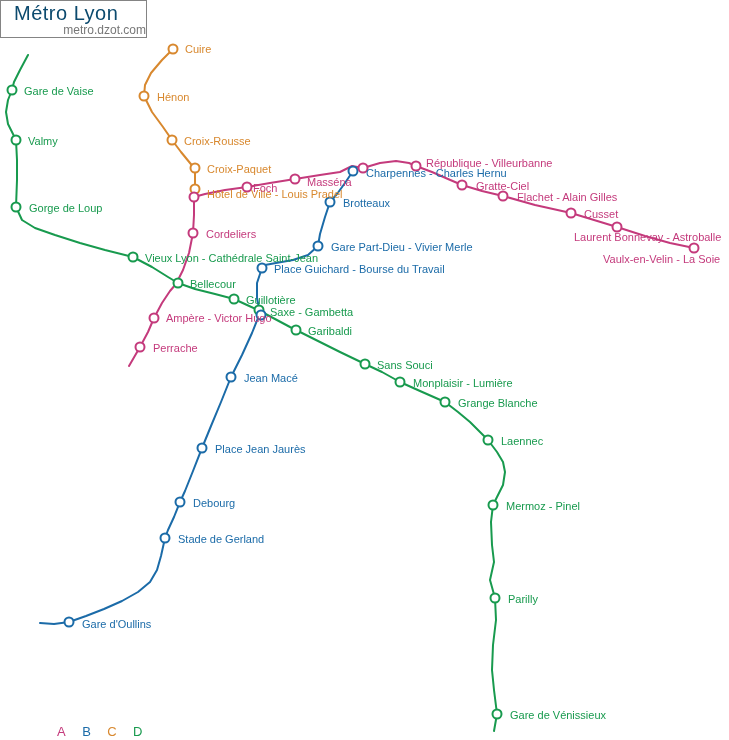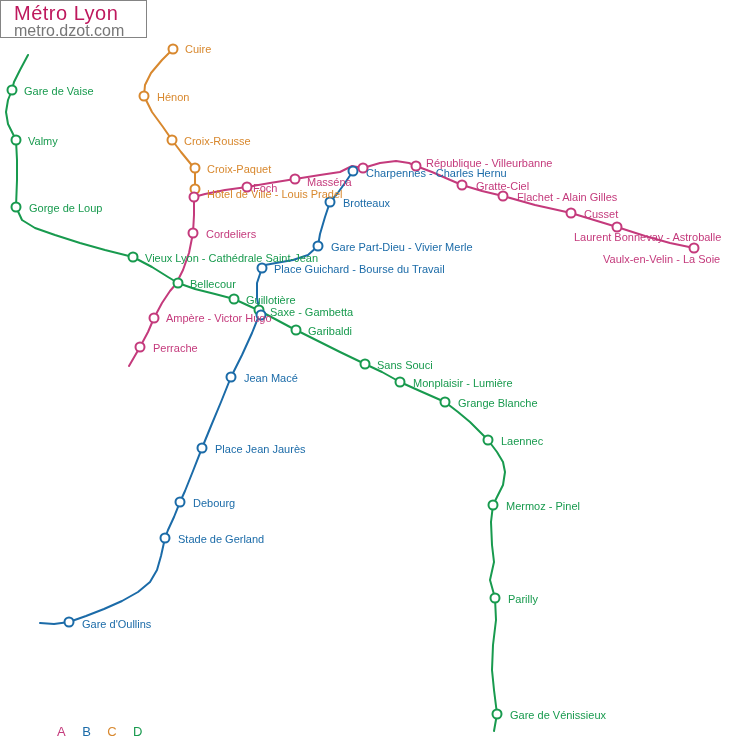--- a/index.html
+++ b/index.html
@@ -7,22 +7,22 @@
   .canvas{position:relative;width:729px;height:740px;background:#fff;overflow:hidden;}
   svg{position:absolute;top:0;left:0;}
   .metro-line{fill:none;stroke-width:2;stroke-linejoin:round;stroke-linecap:round;}
   .station-dot{fill:#fff;stroke-width:2;}
   .station-label{font:11px "Liberation Sans", sans-serif;}
   .title-box{
     position:absolute;top:0;left:0;width:147px;height:38px;
     border:1px solid #848484;background:#fff;box-sizing:border-box;
     padding-left:13px;
   }
-  .title-box .main-title{font-size:20px;color:#be185d;line-height:22px;margin-top:1px;letter-spacing:0.5px;}
-  .title-box .sub-title{font-size:16px;color:#777;line-height:13px;}
+  .title-box .main-title{font-size:20px;color:#0c4a6e;line-height:22px;margin-top:1px;letter-spacing:0.5px;}
+  .title-box .sub-title{font-size:12px;color:#777;line-height:13px;text-align:right;}
   .legend{position:absolute;left:15px;top:722px;margin-left:40px;}
   .legend a{
     display:inline-block;margin-right:8px;font-size:13px;
     text-decoration:none;border-bottom:1px solid currentColor;
     padding:0 2px 1px 2px;cursor:pointer;
   }
 </style>
 </head>
 <body>
 

